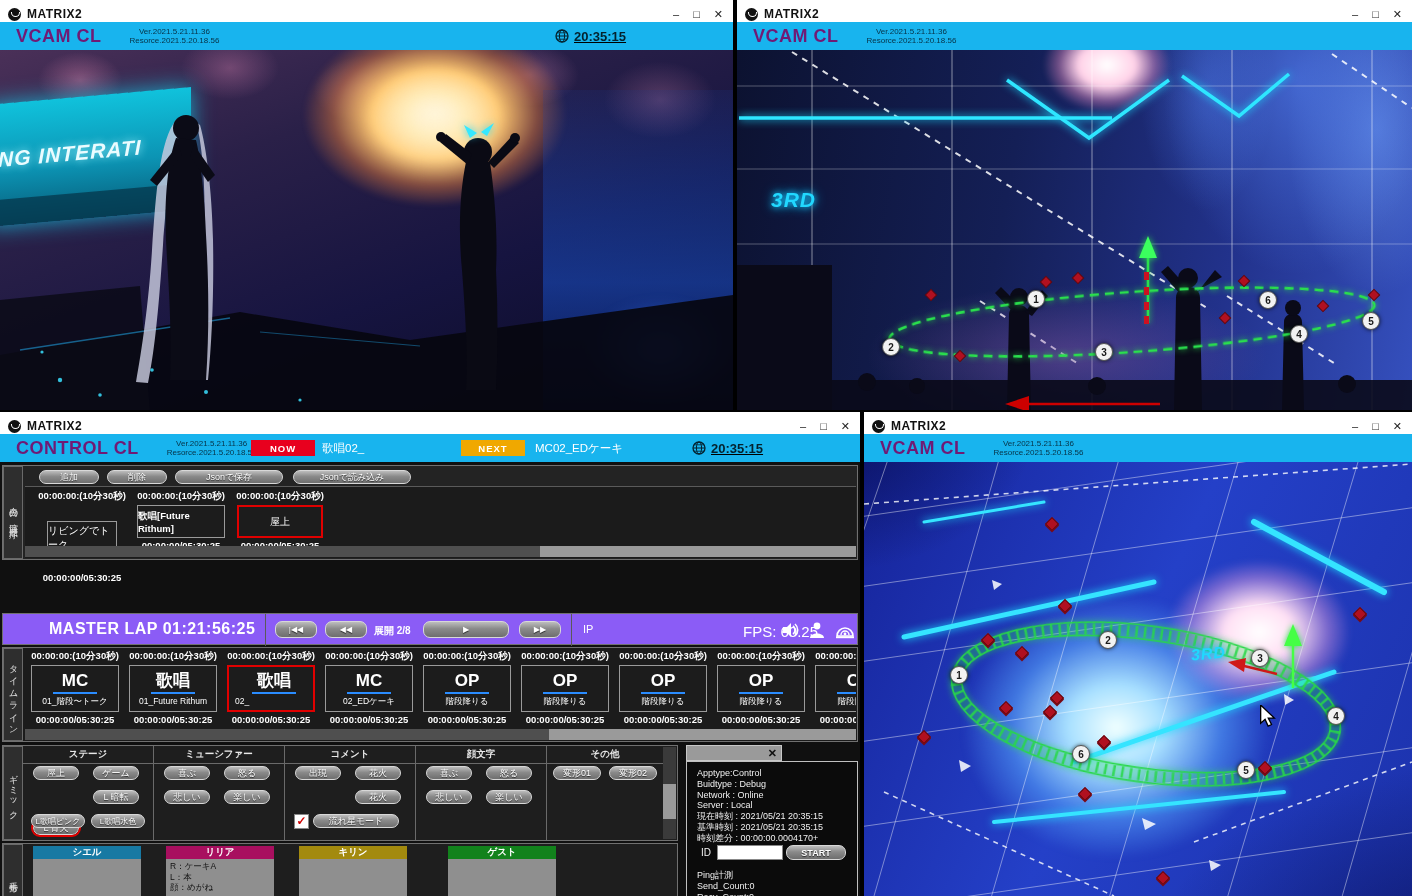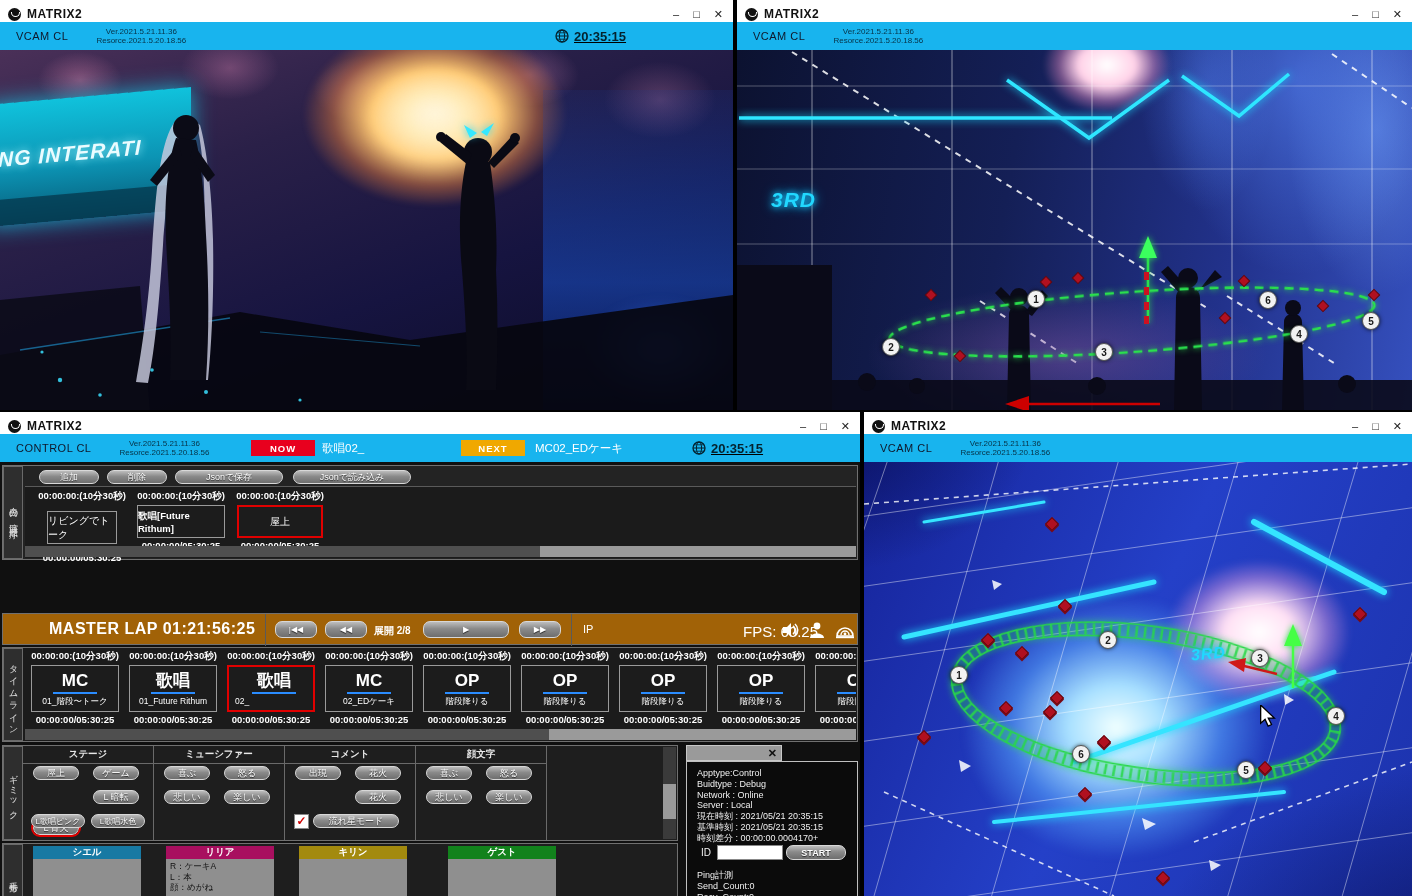--- a/index.html
+++ b/index.html
@@ -6,21 +6,21 @@
   #stage{position:relative;width:1412px;height:896px;background:#000;overflow:hidden;
          font-family:"Liberation Sans",sans-serif;-webkit-font-smoothing:antialiased;}
   .win{position:absolute;background:#000;overflow:hidden;}
   .tbar{position:absolute;left:0;top:0;right:0;height:28px;background:#fff;display:flex;align-items:center;}
   .appico{width:13px;height:13px;border-radius:50%;background:#111;margin:0 6px 0 8px;position:relative;flex:0 0 auto;}
   .appico:after{content:"";position:absolute;left:3px;top:4px;width:7px;height:4px;border:1.5px solid #fff;border-top:none;border-radius:0 0 6px 6px;}
   .wttl{font-size:12px;font-weight:bold;color:#111;letter-spacing:.5px;}
   .wbtns{margin-left:auto;display:flex;align-items:center;gap:14px;padding-right:10px;}
   .wbtn{font-size:11px;color:#222;line-height:1;cursor:default;}
   .cyan{position:absolute;left:0;top:22px;right:0;height:28px;background:#18b4ee;display:flex;align-items:center;}
-  .role{font-size:11px;color:#0f172a;font-weight:400;letter-spacing:.5px;margin-left:16px;}
+  .role{font-size:18px;color:#701a75;font-weight:700;letter-spacing:.5px;margin-left:16px;}
   .vers{display:flex;flex-direction:column;align-items:center;margin-left:28px;line-height:1.15;}
   .vers span{font-size:8px;color:#073246;}
   .clkwrap{position:absolute;display:flex;align-items:center;gap:5px;text-decoration:underline;}
   .clk{font-size:13px;color:#04222e;font-weight:600;}
   .vp{position:absolute;left:0;right:0;bottom:0;overflow:hidden;}
   
   .cbody{position:absolute;left:0;top:50px;right:0;bottom:0;background:#101010;}
   .sec{position:absolute;background:#1e1e1e;border:1px solid #707070;box-sizing:border-box;}
   .vlabel{position:absolute;background:#2e2e2e;border:1px solid #6a6a6a;box-sizing:border-box;
           color:#e0e0e0;font-size:9px;writing-mode:vertical-rl;text-orientation:upright;
@@ -301,21 +301,21 @@
       <div class="sec" style="left:2px;top:3px;width:856px;height:95px;background:#232323;">
         <div class="vlabel" style="left:0;top:0;width:20px;height:93px;">今日の演目順序</div>
         <div class="gbtn" style="position:absolute;left:36px;top:4px;width:60px;height:14px;">追加</div>
         <div class="gbtn" style="position:absolute;left:104px;top:4px;width:60px;height:14px;">削除</div>
         <div class="gbtn" style="position:absolute;left:172px;top:4px;width:108px;height:14px;">Jsonで保存</div>
         <div class="gbtn" style="position:absolute;left:290px;top:4px;width:118px;height:14px;">Jsonで読み込み</div>
         <div style="position:absolute;left:22px;top:20px;right:1px;bottom:1px;background:#1b1b1b;border-top:1px solid #5a5a5a;">
           <div style="position:absolute;left:14px;top:3px;display:flex;gap:12px;">
             <div style="width:86px;display:flex;flex-direction:column;align-items:center;">
               <div class="tlbl">00:00:00:(10分30秒)</div>
-              <div class="card" style="width:70px;height:33px;margin:8px 0;">
+              <div class="card" style="width:70px;height:33px;margin:18px 0;">
                   <span style="font-size:10px;">リビングでトーク</span>
                 </div>
               <div class="tlbl">00:00:00/05:30:25</div>
             </div>
             <div style="width:88px;display:flex;flex-direction:column;align-items:center;">
               <div class="tlbl">00:00:00:(10分30秒)</div>
               <div class="card" style="width:88px;height:33px;margin:2px 0;font-weight:bold;">
                   <span style="font-size:9.5px;">歌唱[Future Rithum]</span>
                 </div>
               <div class="tlbl">00:00:00/05:30:25</div>
@@ -327,21 +327,21 @@
                 </div>
               <div class="tlbl">00:00:00/05:30:25</div>
             </div>
           </div>
           <div class="scroll-h" style="left:0;right:0;bottom:1px;">
             <div class="thumb" style="left:0;width:62%;"></div>
           </div>
         </div>
       </div>
 
-      <div class="sec" style="left:2px;top:151px;width:856px;height:32px;background:#a16207;padding-left:36px;">
+      <div class="sec" style="left:2px;top:151px;width:856px;height:32px;background:#8b5cf6;padding-left:36px;">
         <span style="position:absolute;left:46px;top:6px;color:#fff;font-size:16px;font-weight:600;letter-spacing:.5px;">MASTER LAP 01:21:56:25</span>
         <div style="position:absolute;left:262px;top:0;width:1px;height:32px;background:#5a5a5a;"></div>
         <div class="gbtn" style="position:absolute;left:272px;top:7px;width:42px;height:17px;font-size:8px;">|◀◀</div>
         <div class="gbtn" style="position:absolute;left:322px;top:7px;width:42px;height:17px;font-size:8px;">◀◀</div>
         <span style="position:absolute;left:371px;top:10px;color:#fff;font-size:10px;font-weight:bold;">展開 2/8</span>
         <div class="gbtn" style="position:absolute;left:420px;top:7px;width:86px;height:17px;font-size:8px;">▶</div>
         <div class="gbtn" style="position:absolute;left:516px;top:7px;width:42px;height:17px;font-size:8px;">▶▶</div>
         <div style="position:absolute;left:568px;top:0;width:1px;height:32px;background:#5a5a5a;"></div>
         <span style="position:absolute;left:580px;top:9px;color:#fff;font-size:11px;">IP</span>
         <span style="position:absolute;left:740px;top:9px;color:#fff;font-size:15px;">FPS: 60.25</span>
@@ -482,20 +482,25 @@
             <div style="position:absolute;left:9px;top:68px;width:13px;height:13px;background:#fff;border:1px solid #888;color:#d00000;font-size:12px;font-weight:bold;line-height:12px;text-align:center;">✓</div>
             <div class="gbtn" style="position:absolute;left:28px;top:68px;width:86px;height:14px;">流れ星モード</div>
           </div>
           <div class="gcol" style="width:131px;">
             <div class="colhdr">顔文字</div>
             <div class="gbtn" style="position:absolute;left:10px;top:20px;width:46px;height:14px;">喜ぶ</div>
             <div class="gbtn" style="position:absolute;left:70px;top:20px;width:46px;height:14px;">怒る</div>
             <div class="gbtn" style="position:absolute;left:10px;top:44px;width:46px;height:14px;">悲しい</div>
             <div class="gbtn" style="position:absolute;left:70px;top:44px;width:46px;height:14px;">楽しい</div>
           </div>
+          <div class="gcol" style="width:116px;border-right:none;">
+            <div class="colhdr">その他</div>
+            <div class="gbtn" style="position:absolute;left:6px;top:20px;width:48px;height:14px;">変形01</div>
+            <div class="gbtn" style="position:absolute;left:62px;top:20px;width:48px;height:14px;">変形02</div>
+          </div>
         </div>
         <div class="scroll-v" style="right:1px;top:1px;bottom:1px;">
           <div class="thumb" style="top:40%;height:38%;"></div>
         </div>
       </div>
 
       <div class="sec" style="left:2px;top:381px;width:676px;height:78px;background:#1e1e1e;">
         <div class="vlabel" style="left:0;top:0;width:20px;height:76px;">手持ち</div>
         <div style="position:absolute;left:30px;top:2px;display:flex;gap:25px;">
           <div style="width:108px;">

